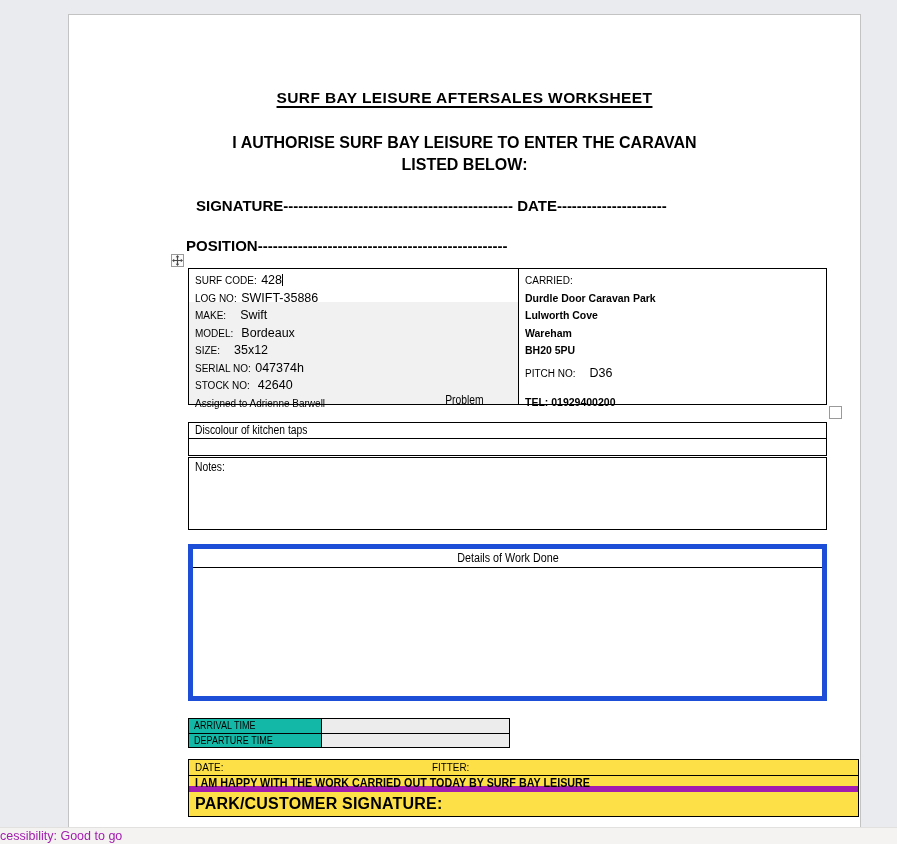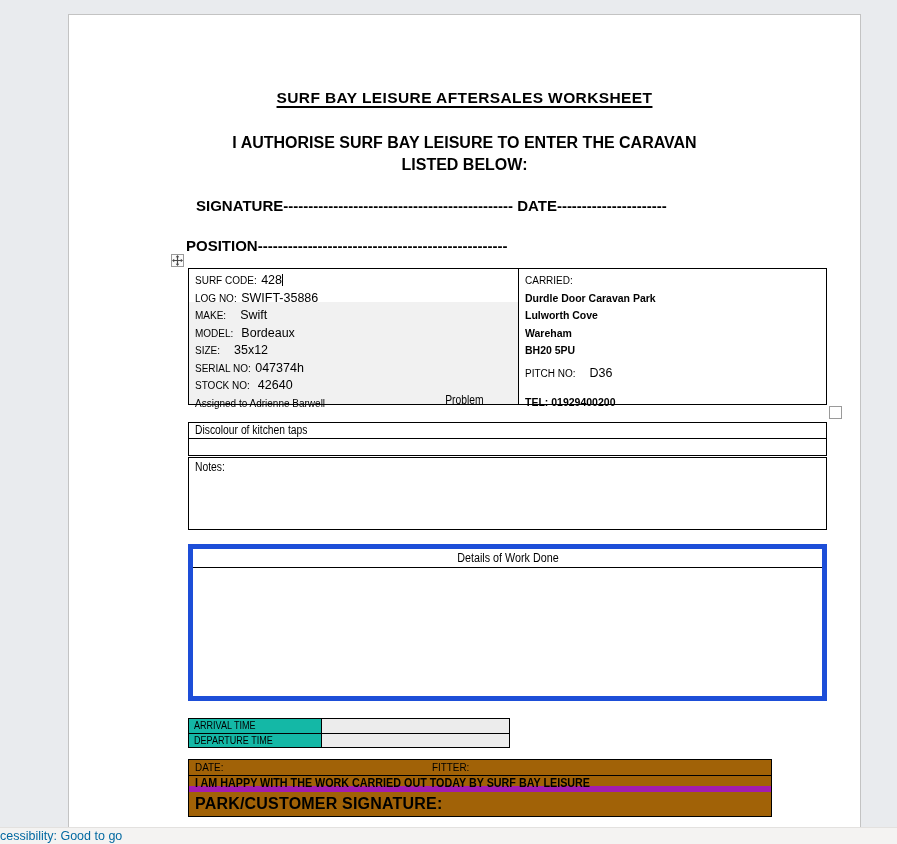--- a/index.html
+++ b/index.html
@@ -56,28 +56,28 @@
   .details-box { position:absolute; left:119px; top:529px; width:639px; height:157px; border:5px solid #1d4ed8; }
   .details-header { height:19px; border-bottom:1px solid #000; text-align:center; font-size:12.5px; line-height:18px; }
   .details-body { height:136px; }
 
   .times { position:absolute; left:119px; top:703px; width:322px; border:1px solid #000; }
   .times-row { display:flex; height:14px; }
   .times-row + .times-row { border-top:1px solid #000; }
   .times-label { width:133px; border-right:1px solid #000; padding-left:5px; font-size:10.5px; line-height:13px; background:#14b8a6; }
   .times-value { flex:1; background:#ececec; }
 
-  .signoff { position:absolute; left:119px; top:744px; width:584px; border:1px solid #000; background:#a16207; }
+  .signoff { position:absolute; left:119px; top:744px; width:671px; border:1px solid #000; background:#fde047; }
   .so-r1 { position:relative; height:16px; border-bottom:1px solid #000; font-size:11.5px; line-height:15px; padding-left:6px; }
   .so-fitter { position:absolute; left:243px; top:0; }
   .so-r2 { height:16px; border-bottom:6px solid #a21caf; font-size:12.5px; font-weight:bold; line-height:15px; padding-left:6px; }
   .so-r3 { height:24px; font-size:16px; font-weight:bold; line-height:23px; padding-left:6px; letter-spacing:.2px; }
 
   .statusbar { position:absolute; left:0; top:827px; width:897px; height:17px; background:#f4f3f2; border-top:1px solid #e3e1df; }
-  .statusbar-item { position:absolute; left:0; top:1px; font-size:12.5px; color:#0369a1; white-space:nowrap; }
+  .statusbar-item { position:absolute; left:0; top:1px; font-size:12.5px; color:#a21caf; white-space:nowrap; }
 </style>
 </head>
 <body>
 
 <div class="page">
 
   <div class="doc-title">SURF BAY LEISURE AFTERSALES WORKSHEET</div>
 
   <div class="auth">
     <div>I AUTHORISE SURF BAY LEISURE TO ENTER THE CARAVAN</div>

